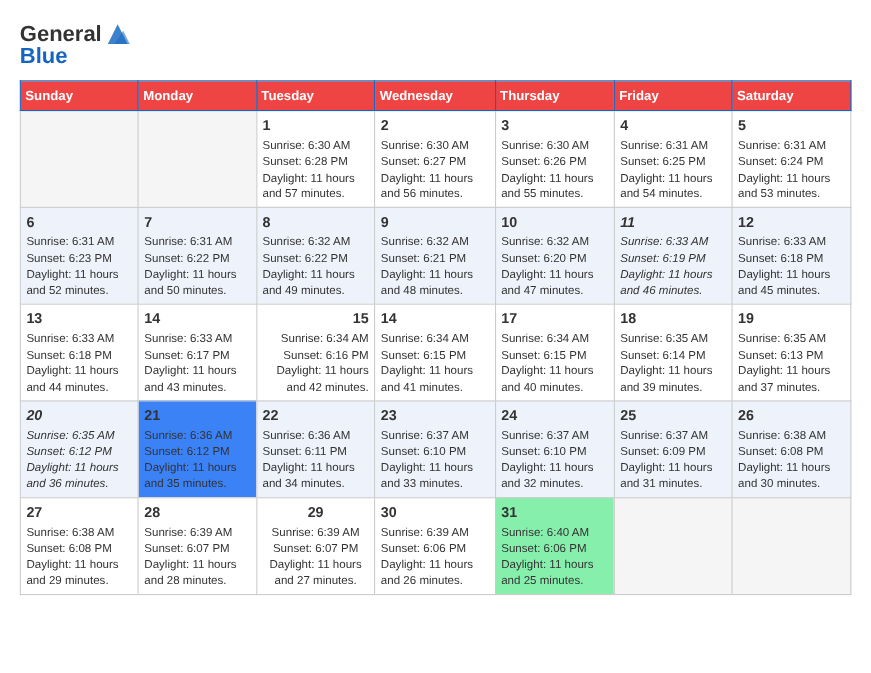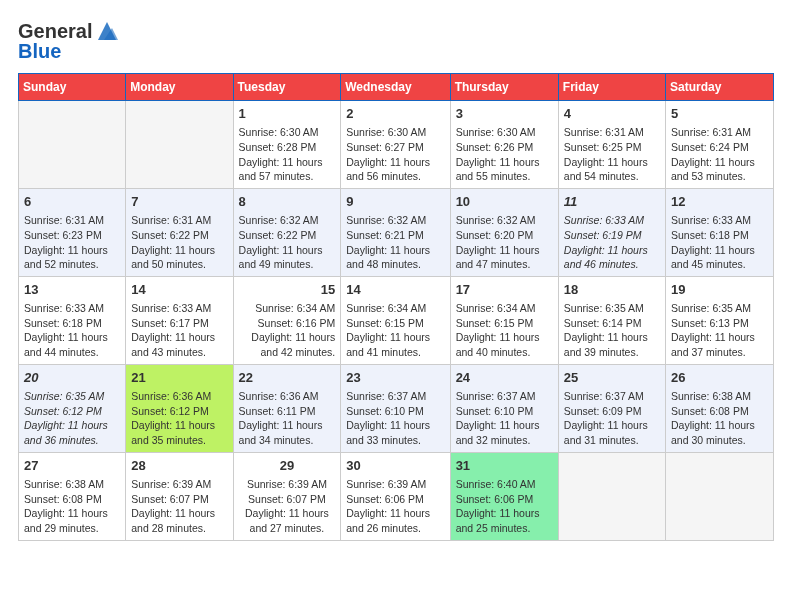--- a/index.html
+++ b/index.html
@@ -203,21 +203,21 @@
           <td style="background: rgb(255, 255, 255);">
             <span class="day-num">19</span>
             <div class="day-info">Sunrise: 6:35 AM<br>Sunset: 6:13 PM<br>Daylight: 11 hours and 37 minutes.</div>
           </td>
         </tr>
         <tr>
           <td style="background: rgb(238, 242, 251); font-style: italic;">
             <span class="day-num">20</span>
             <div class="day-info">Sunrise: 6:35 AM<br>Sunset: 6:12 PM<br>Daylight: 11 hours and 36 minutes.</div>
           </td>
-          <td style="background: #bef264;">
+          <td style="background: #3b82f6;">
             <span class="day-num">21</span>
             <div class="day-info">Sunrise: 6:36 AM<br>Sunset: 6:12 PM<br>Daylight: 11 hours and 35 minutes.</div>
           </td>
           <td style="background: rgb(238, 242, 251);">
             <span class="day-num">22</span>
             <div class="day-info">Sunrise: 6:36 AM<br>Sunset: 6:11 PM<br>Daylight: 11 hours and 34 minutes.</div>
           </td>
           <td style="background: rgb(238, 242, 251);">
             <span class="day-num">23</span>
             <div class="day-info">Sunrise: 6:37 AM<br>Sunset: 6:10 PM<br>Daylight: 11 hours and 33 minutes.</div>

